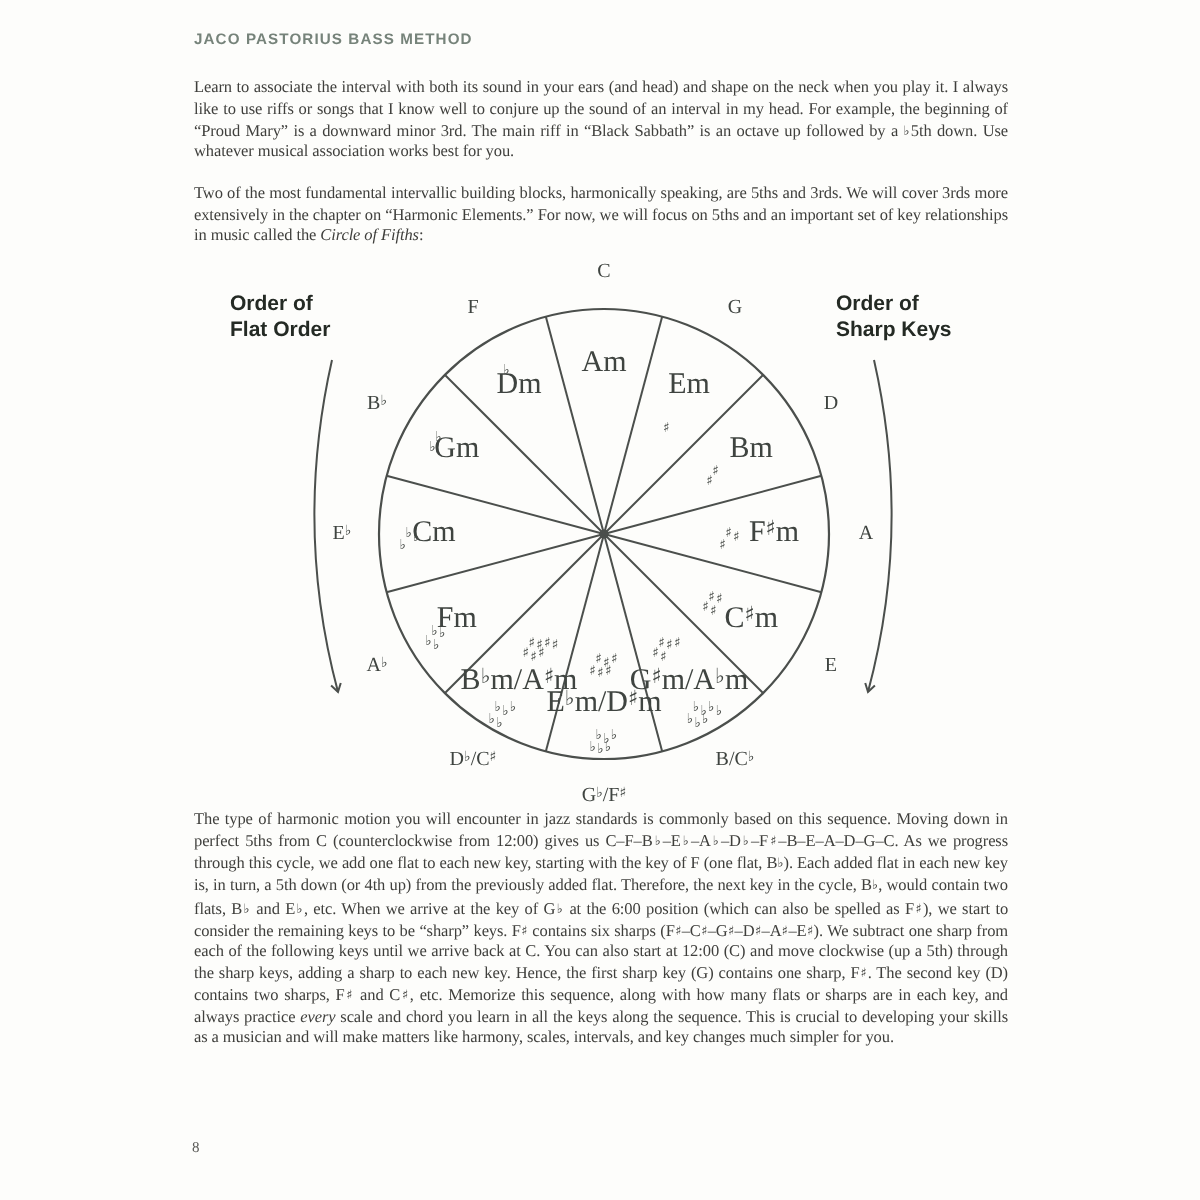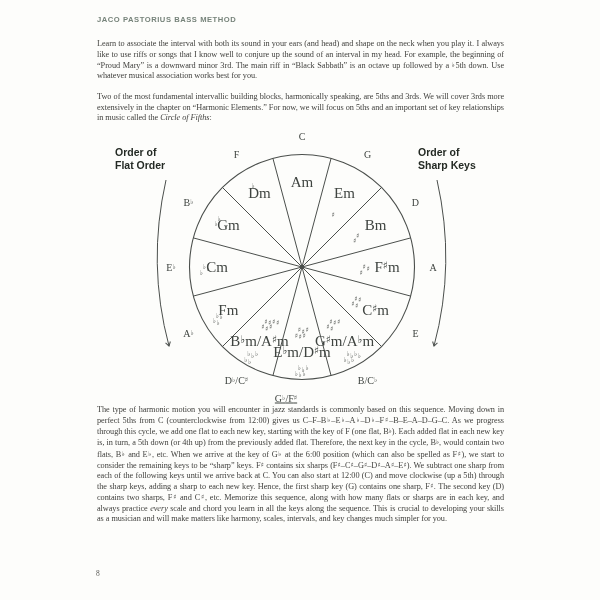--- a/index.html
+++ b/index.html
@@ -135,21 +135,21 @@
       <div class="kmaj" style="left: 367.5px; top: 380.449px;">B/C<span class="ss">♭</span></div>
       <div class="kmin" style="left: 344.5px; top: 340.612px;">G<span class="ss">♯</span>m/A<span class="ss">♭</span>m</div>
       <div class="acc" style="left: 333.5px; top: 321.56px;">
         <div class="acc-row" style="margin-left: 3px;"><span style="top: 0px;">♯</span><span style="top: 1.6px;">♯</span><span style="top: 0px;">♯</span></div>
         <div class="acc-row" style="margin-left: 0px;"><span style="top: 0px;">♯</span><span style="top: 1.6px;">♯</span></div>
       </div>
       <div class="acc" style="left: 352.5px; top: 354.469px;">
         <div class="acc-row" style="margin-left: 3px;"><span style="top: 0px;">♭</span><span style="top: 1.6px;">♭</span><span style="top: 0px;">♭</span><span style="top: 1.6px;">♭</span></div>
         <div class="acc-row" style="margin-left: 0px;"><span style="top: 0px;">♭</span><span style="top: 1.6px;">♭</span><span style="top: 0px;">♭</span></div>
       </div>
-      <div class="kmaj" style="left: 286px; top: 398px; text-decoration: underline;">G<span class="ss">♭</span>/F<span class="ss">♯</span></div>
+      <div class="kmaj" style="left: 302px; top: 398px;">G<span class="ss">♭</span>/F<span class="ss">♯</span></div>
       <div class="kmin" style="left: 302px; top: 352px;">E<span class="ss">♭</span>m/D<span class="ss">♯</span>m</div>
       <div class="acc" style="left: 302px; top: 330px;">
         <div class="acc-row" style="margin-left: 3px;"><span style="top: 0px;">♯</span><span style="top: 1.6px;">♯</span><span style="top: 0px;">♯</span></div>
         <div class="acc-row" style="margin-left: 0px;"><span style="top: 0px;">♯</span><span style="top: 1.6px;">♯</span><span style="top: 0px;">♯</span></div>
       </div>
       <div class="acc" style="left: 302px; top: 368px;">
         <div class="acc-row" style="margin-left: 3px;"><span style="top: 0px;">♭</span><span style="top: 1.6px;">♭</span><span style="top: 0px;">♭</span></div>
         <div class="acc-row" style="margin-left: 0px;"><span style="top: 0px;">♭</span><span style="top: 1.6px;">♭</span><span style="top: 0px;">♭</span></div>
       </div>
       <div class="kmaj" style="left: 236.5px; top: 380.449px;">D<span class="ss">♭</span>/C<span class="ss">♯</span></div>

